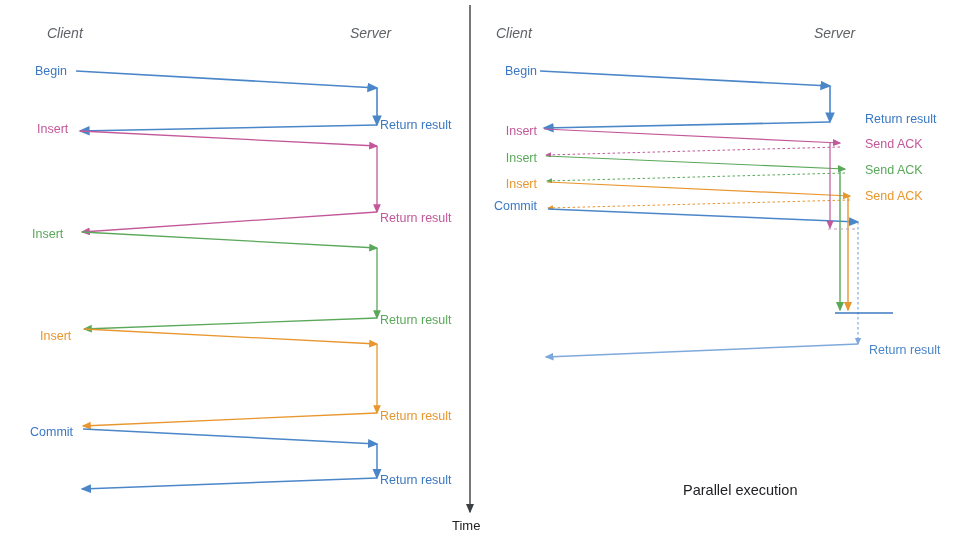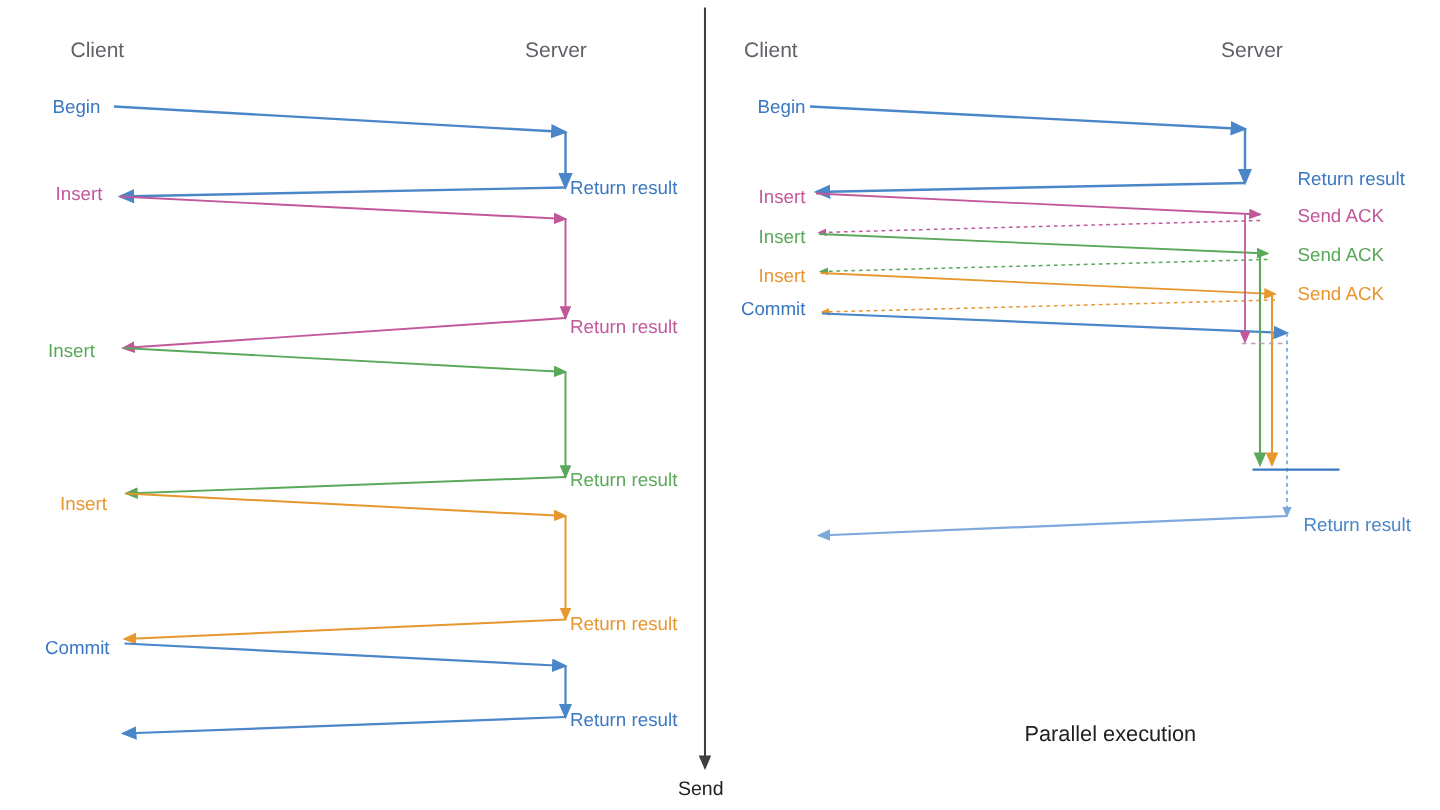--- a/index.html
+++ b/index.html
@@ -1,21 +1,21 @@
 <!DOCTYPE html>
 <html><head>
 <meta charset="utf-8">
 <style>
   html,body{margin:0;padding:0;background:#ffffff;}
   body{width:960px;height:540px;overflow:hidden;
        font-family:"Liberation Sans","DejaVu Sans",sans-serif;}
   #stage{position:relative;width:960px;height:540px;background:#fff;}
   svg.layer{position:absolute;left:0;top:0;width:960px;height:540px;}
   .lbl{position:absolute;font-size:12.5px;line-height:14px;white-space:nowrap;}
-  .lbl.italic{color:#5f6368;font-size:14px;}
+  .lbl.italic{font-style:italic;color:#5f6368;font-size:14px;}
   .caption{position:absolute;font-size:14.5px;color:#202124;white-space:nowrap;}
   .timelbl{position:absolute;font-size:13px;color:#202124;white-space:nowrap;}
   .r{text-align:right;}
 </style>
 </head>
 <body>
 
 <div id="stage">
 
   <svg class="layer" viewBox="0 0 960 540" xmlns="http://www.w3.org/2000/svg">
@@ -135,15 +135,15 @@
   <div class="lbl r" style="left:457px;top:199px;width:80px;color:#3b78c2;">Commit</div>
 
   <div class="lbl" style="left:865px;top:112px;color:#3b78c2;">Return result</div>
   <div class="lbl" style="left:865px;top:137px;color:#c2589a;">Send ACK</div>
   <div class="lbl" style="left:865px;top:163px;color:#5aa85a;">Send ACK</div>
   <div class="lbl" style="left:865px;top:189px;color:#e8962e;">Send ACK</div>
   <div class="lbl" style="left:869px;top:343px;color:#4a86c8;">Return result</div>
 
   <div class="caption" style="left:683px;top:482px;">Parallel execution</div>
 
-  <div class="timelbl" style="left:452px;top:518px;">Send</div>
+  <div class="timelbl" style="left:452px;top:518px;">Time</div>
 
 </div>
 
 </body></html>

